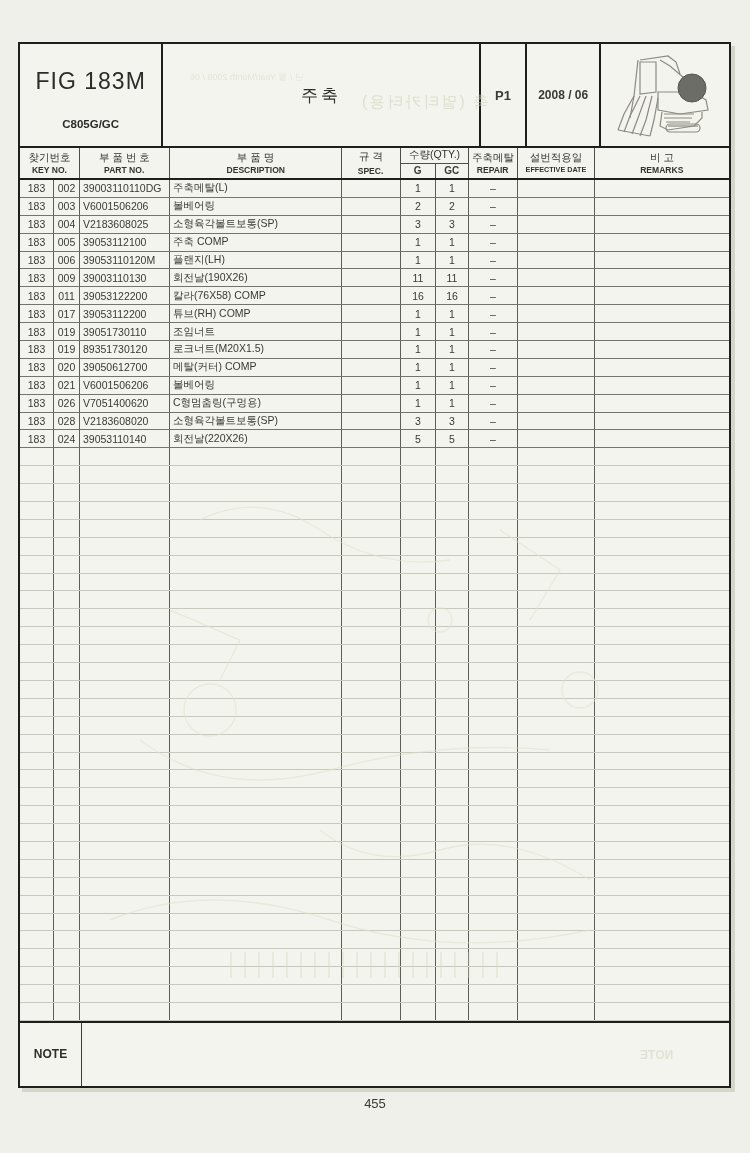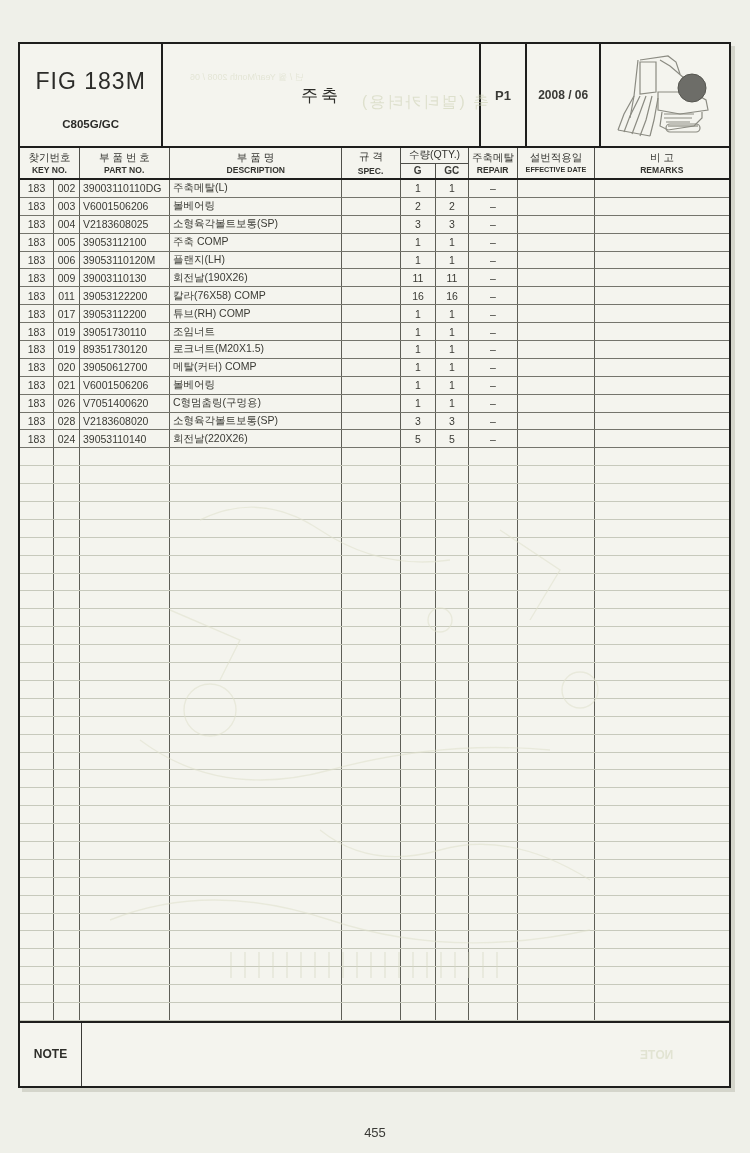--- a/index.html
+++ b/index.html
@@ -71,21 +71,21 @@
   .c-gc{width:33px;}
   .c-rep{width:49px;}
   .c-eff{width:77px;}
   .c-rem{width:134px;border-right:none;}
 
   
   .notebox{flex:1;border-top:2px solid #1e1e1c;display:flex;position:relative;}
   .note-label{width:62px;border-right:1px solid #3a3a36;display:flex;align-items:center;justify-content:center;font-weight:bold;font-size:12px;color:#2e2e2a;}
   .note-body{flex:1;position:relative;}
 
-  .page-number{position:absolute;left:0;right:0;top:1096px;text-align:center;font-size:13px;color:#3a3a36;margin-top:29px;}
+  .page-number{position:absolute;left:0;right:0;top:1096px;text-align:center;font-size:13px;color:#3a3a36;}
 
   
   .ghost{position:absolute;color:#ccd0b2;opacity:.55;transform:scaleX(-1);white-space:nowrap;pointer-events:none;}
   .ghost-title{top:92px;left:360px;font-size:16px;letter-spacing:2px;}
   .ghost-ym{top:70px;left:190px;font-size:9px;opacity:.4;text-align:center;line-height:1.7;}
   .ghost-note{top:1048px;left:640px;font-size:12px;font-weight:bold;opacity:.45;}
   .ghost-sketch{position:absolute;left:20px;top:440px;pointer-events:none;opacity:.55;}
   .ghost-stamp{position:absolute;left:40px;top:60px;width:70px;height:60px;border-radius:50%;background:radial-gradient(ellipse, #e9e9dd 0%, transparent 70%);pointer-events:none;}
   .ghost-bars{position:absolute;left:230px;top:952px;width:280px;height:26px;opacity:.35;pointer-events:none;
     background:repeating-linear-gradient(90deg,#d4d6c0 0 2px,transparent 2px 14px);}

